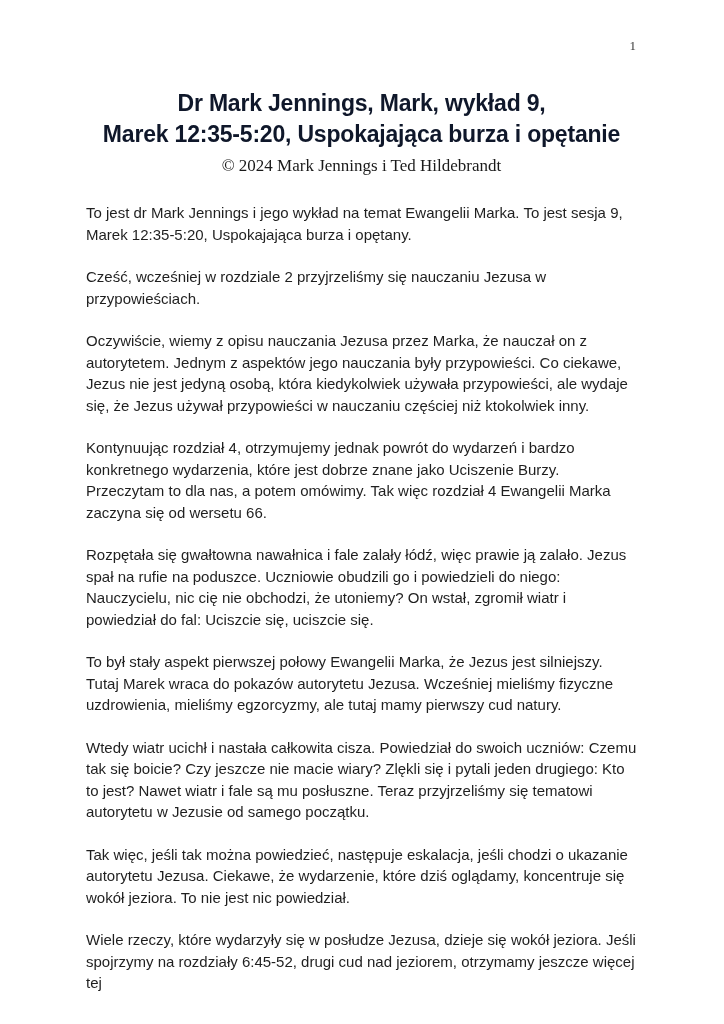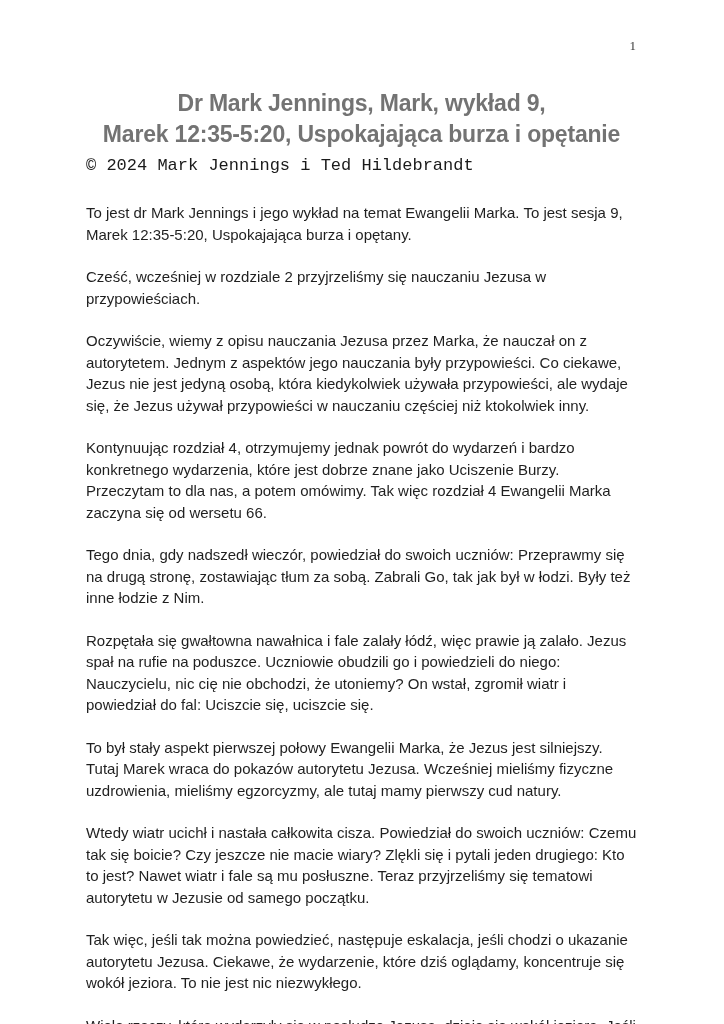--- a/index.html
+++ b/index.html
@@ -26,25 +26,26 @@
     color: #3a3a3a;
   }
   .content {
     padding: 88px 87px 0 86px;
   }
   .doc-title {
     text-align: center;
     font-weight: bold;
     font-size: 23px;
     line-height: 31px;
-    color: #737373;
+    color: #0f172a;
     letter-spacing: -0.2px;
   }
   .doc-copyright {
-    font-family: Liberation Mono, monospace;
+    text-align: center;
+    font-family: Liberation Serif, serif;
     font-size: 17px;
     line-height: 22px;
     margin-top: 5px;
     color: #1a1a1a;
   }
   .body-text {
     margin-top: 25px;
     font-size: 15px;
     line-height: 21.5px;
     color: #1f1f1f;
@@ -66,21 +67,20 @@
       <div>Marek 12:35-5:20, Uspokajająca burza i opętanie</div>
     </div>
 
     <div class="doc-copyright">© 2024 Mark Jennings i Ted Hildebrandt</div>
 
     <div class="body-text" id="paragraphs">
         <p class="para">To jest dr Mark Jennings i jego wykład na temat Ewangelii Marka. To jest sesja 9, Marek 12:35-5:20, Uspokajająca burza i opętany.</p>
         <p class="para">Cześć, wcześniej w rozdziale 2 przyjrzeliśmy się nauczaniu Jezusa w przypowieściach.</p>
         <p class="para">Oczywiście, wiemy z opisu nauczania Jezusa przez Marka, że nauczał on z autorytetem. Jednym z aspektów jego nauczania były przypowieści. Co ciekawe, Jezus nie jest jedyną osobą, która kiedykolwiek używała przypowieści, ale wydaje się, że Jezus używał przypowieści w nauczaniu częściej niż ktokolwiek inny.</p>
         <p class="para">Kontynuując rozdział 4, otrzymujemy jednak powrót do wydarzeń i bardzo konkretnego wydarzenia, które jest dobrze znane jako Uciszenie Burzy. Przeczytam to dla nas, a potem omówimy. Tak więc rozdział 4 Ewangelii Marka zaczyna się od wersetu 66.</p>
-        <p class="para">Tego dnia, gdy nadszedł wieczór, powiedział do swoich uczniów: Przeprawmy się na drugą stronę, zostawiając tłum za sobą. Zabrali Go, tak jak był w łodzi. Były też inne łodzie z Nim.</p>
         <p class="para">Rozpętała się gwałtowna nawałnica i fale zalały łódź, więc prawie ją zalało. Jezus spał na rufie na poduszce. Uczniowie obudzili go i powiedzieli do niego: Nauczycielu, nic cię nie obchodzi, że utoniemy? On wstał, zgromił wiatr i powiedział do fal: Uciszcie się, uciszcie się.</p>
         <p class="para">To był stały aspekt pierwszej połowy Ewangelii Marka, że Jezus jest silniejszy. Tutaj Marek wraca do pokazów autorytetu Jezusa. Wcześniej mieliśmy fizyczne uzdrowienia, mieliśmy egzorcyzmy, ale tutaj mamy pierwszy cud natury.</p>
         <p class="para">Wtedy wiatr ucichł i nastała całkowita cisza. Powiedział do swoich uczniów: Czemu tak się boicie? Czy jeszcze nie macie wiary? Zlękli się i pytali jeden drugiego: Kto to jest? Nawet wiatr i fale są mu posłuszne. Teraz przyjrzeliśmy się tematowi autorytetu w Jezusie od samego początku.</p>
-        <p class="para">Tak więc, jeśli tak można powiedzieć, następuje eskalacja, jeśli chodzi o ukazanie autorytetu Jezusa. Ciekawe, że wydarzenie, które dziś oglądamy, koncentruje się wokół jeziora. To nie jest nic niezwykłego.</p>
+        <p class="para">Tak więc, jeśli tak można powiedzieć, następuje eskalacja, jeśli chodzi o ukazanie autorytetu Jezusa. Ciekawe, że wydarzenie, które dziś oglądamy, koncentruje się wokół jeziora. To nie jest nic powiedział.</p>
         <p class="para">Wiele rzeczy, które wydarzyły się w posłudze Jezusa, dzieje się wokół jeziora. Jeśli spojrzymy na rozdziały 6:45-52, drugi cud nad jeziorem, otrzymamy jeszcze więcej tej</p>
       </div>
   </div>
 </div>
 
 </body></html>

